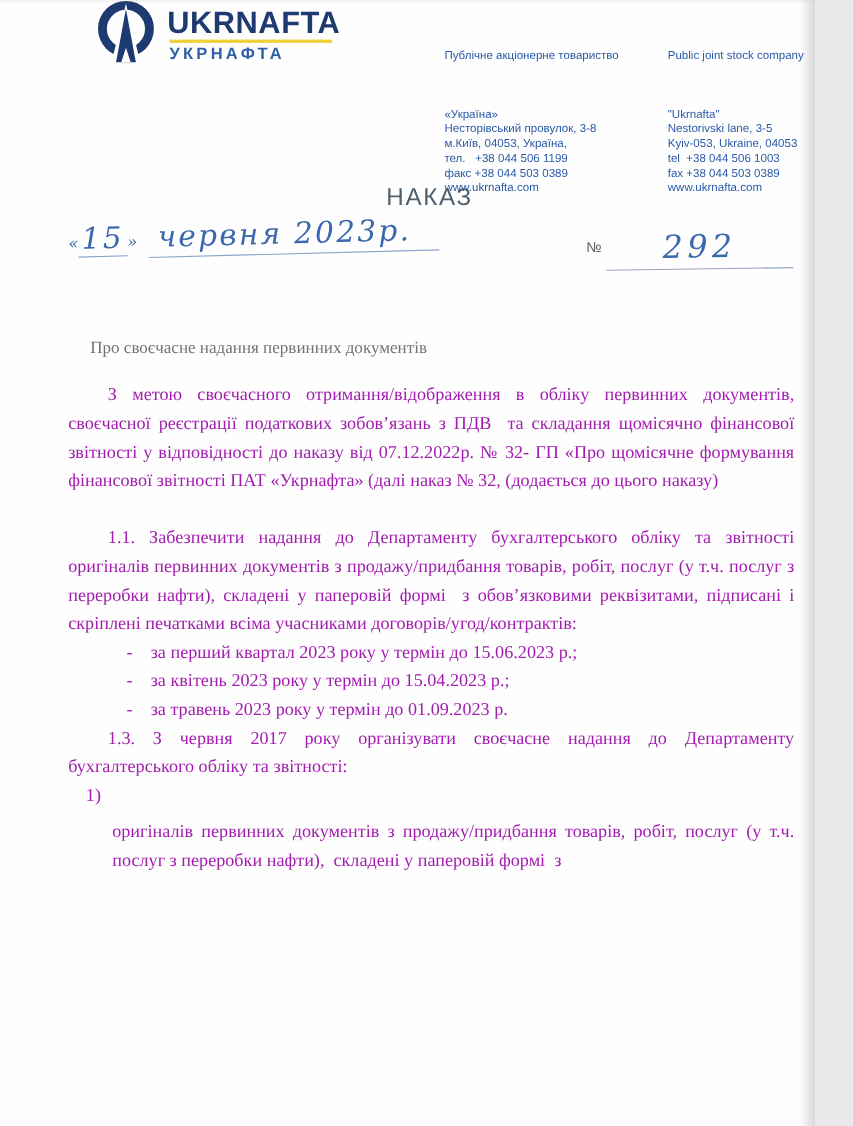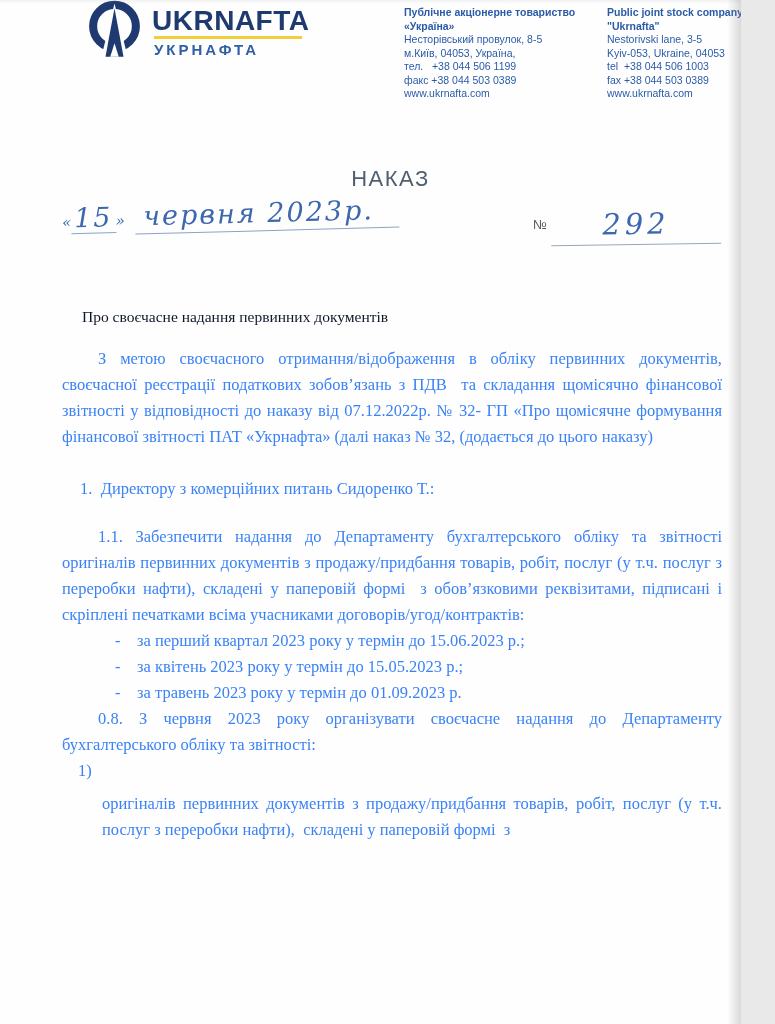--- a/index.html
+++ b/index.html
@@ -39,21 +39,21 @@
     font-weight:bold;font-size:15px;letter-spacing:3px;
     color:#2f5fa5;line-height:16px;padding-left:2px;
   }
   .addr{
     position:absolute;top:6px;
     font-family:"Liberation Sans", sans-serif;
     font-size:10.5px;line-height:13.5px;color:#2b5ba8;
   }
   .addr-uk{left:404px;width:212px;}
   .addr-en{left:607px;width:152px;}
-  .addr .b{font-weight:bold;}
+  .addr .b{font-weight:normal;margin-top:39px;}
   .addr span{display:block;}
 
   
   .doc-title{
     position:absolute;left:0;top:166px;width:100%;
     text-align:center;padding-left:40px;box-sizing:border-box;
     font-family:"Liberation Sans", sans-serif;
     font-size:22px;letter-spacing:1.5px;color:#4f5f6e;
   }
   .hand{
@@ -80,25 +80,25 @@
   .num-line .value{
     display:inline-block;width:170px;text-align:center;
     border-bottom:1.5px solid #97a6bc;
     font-size:29px;letter-spacing:4px;line-height:40px;
     transform:rotate(-0.8deg);
   }
 
   
   .subject{
     position:absolute;left:82px;top:308px;
-    font-size:15.5px;color:#0f172a;
+    font-size:15.5px;color:#737373;
   }
   .body-block{
     position:absolute;left:62px;top:346px;width:660px;
-    font-size:16.5px;line-height:26px;color:#3b82f6;
+    font-size:16.5px;line-height:26px;color:#a21caf;
     text-align:justify;
   }
   .body-block p{margin:0;}
   .p-indent{text-indent:36px;}
   .p1{margin-bottom:26px !important;}
   .order-heading{margin-bottom:4px !important;letter-spacing:0.5px;}
   .item1{padding-left:18px;margin-bottom:22px !important;}
   .dash-list{margin-left:53px;}
   .dash-row{display:flex;}
   .dash-row .marker{width:22px;flex:none;}
@@ -125,21 +125,21 @@
 
   <div class="wordmark">
     <div class="latin">UKRNAFTA</div>
     <div class="rule"></div>
     <div class="cyr">УКРНАФТА</div>
   </div>
 
   <div class="addr addr-uk">
     <span class="b">Публічне акціонерне товариство</span>
     <span class="b">«Україна»</span>
-    <span>Несторівський провулок, 8-5</span>
+    <span>Несторівський провулок, 3-8</span>
     <span>м.Київ, 04053, Україна,</span>
     <span>тел.&nbsp;&nbsp;&nbsp;+38 044 506 1199</span>
     <span>факс +38 044 503 0389</span>
     <span>www.ukrnafta.com</span>
   </div>
 
   <div class="addr addr-en">
     <span class="b">Public joint stock company</span>
     <span class="b">"Ukrnafta"</span>
     <span>Nestorivski lane, 3-5</span>
@@ -161,41 +161,40 @@
     <span class="value hand">292</span>
   </div>
 
   <div class="subject">Про своєчасне надання первинних документів</div>
 
   <div class="body-block">
 
     <p class="p-indent p1">З метою своєчасного отримання/відображення в обліку первинних документів, своєчасної реєстрації податкових зобов’язань з ПДВ&nbsp; та складання щомісячно фінансової звітності у відповідності до наказу від 07.12.2022р. № 32- ГП «Про щомісячне формування фінансової звітності ПАТ «Укрнафта» (далі наказ № 32, (додається до цього наказу)</p>
 
 
-    <p class="item1">1.&nbsp;&nbsp;Директору з комерційних питань Сидоренко Т.:</p>
 
     <p class="p-indent">1.1. Забезпечити надання до Департаменту бухгалтерського обліку та звітності оригіналів первинних документів з продажу/придбання товарів, робіт, послуг (у т.ч. послуг з переробки нафти), складені у паперовій формі&nbsp; з обов’язковими реквізитами, підписані і скріплені печатками всіма учасниками договорів/угод/контрактів:</p>
 
     <div class="dash-list">
       <div class="dash-row">
         <span class="marker">-</span>
         <span class="txt">за перший квартал 2023 року у термін до 15.06.2023 р.;</span>
       </div>
       <div class="dash-row">
         <span class="marker">-</span>
-        <span class="txt">за квітень 2023 року у термін до 15.05.2023 р.;</span>
+        <span class="txt">за квітень 2023 року у термін до 15.04.2023 р.;</span>
       </div>
       <div class="dash-row">
         <span class="marker">-</span>
         <span class="txt">за травень 2023 року у термін до 01.09.2023 р.</span>
       </div>
     </div>
 
 
-    <p class="p-indent">0.8. З червня 2023 року організувати своєчасне надання до Департаменту бухгалтерського обліку та звітності:</p>
+    <p class="p-indent">1.3. З червня 2017 року організувати своєчасне надання до Департаменту бухгалтерського обліку та звітності:</p>
 
     <div class="num-list">
       <div class="num-row">
         <span class="marker">1)</span>
         <span class="txt">оригіналів первинних документів з продажу/придбання товарів, робіт, послуг (у т.ч. послуг з переробки нафти),&nbsp; складені у паперовій формі&nbsp; з</span>
       </div>
     </div>
 
   </div>
 

